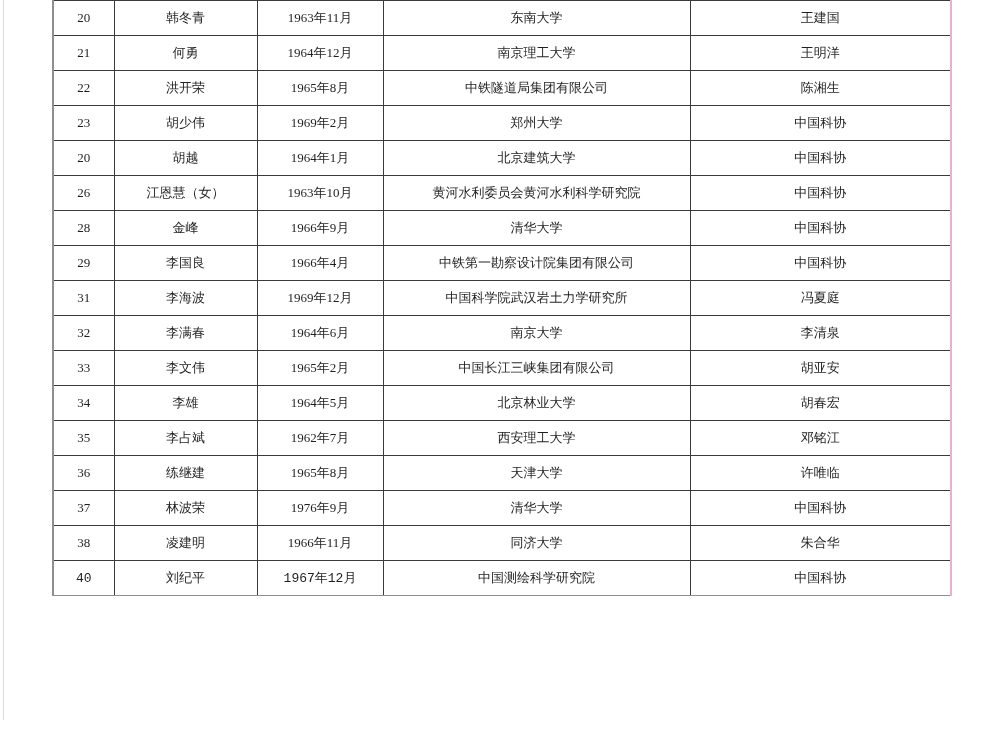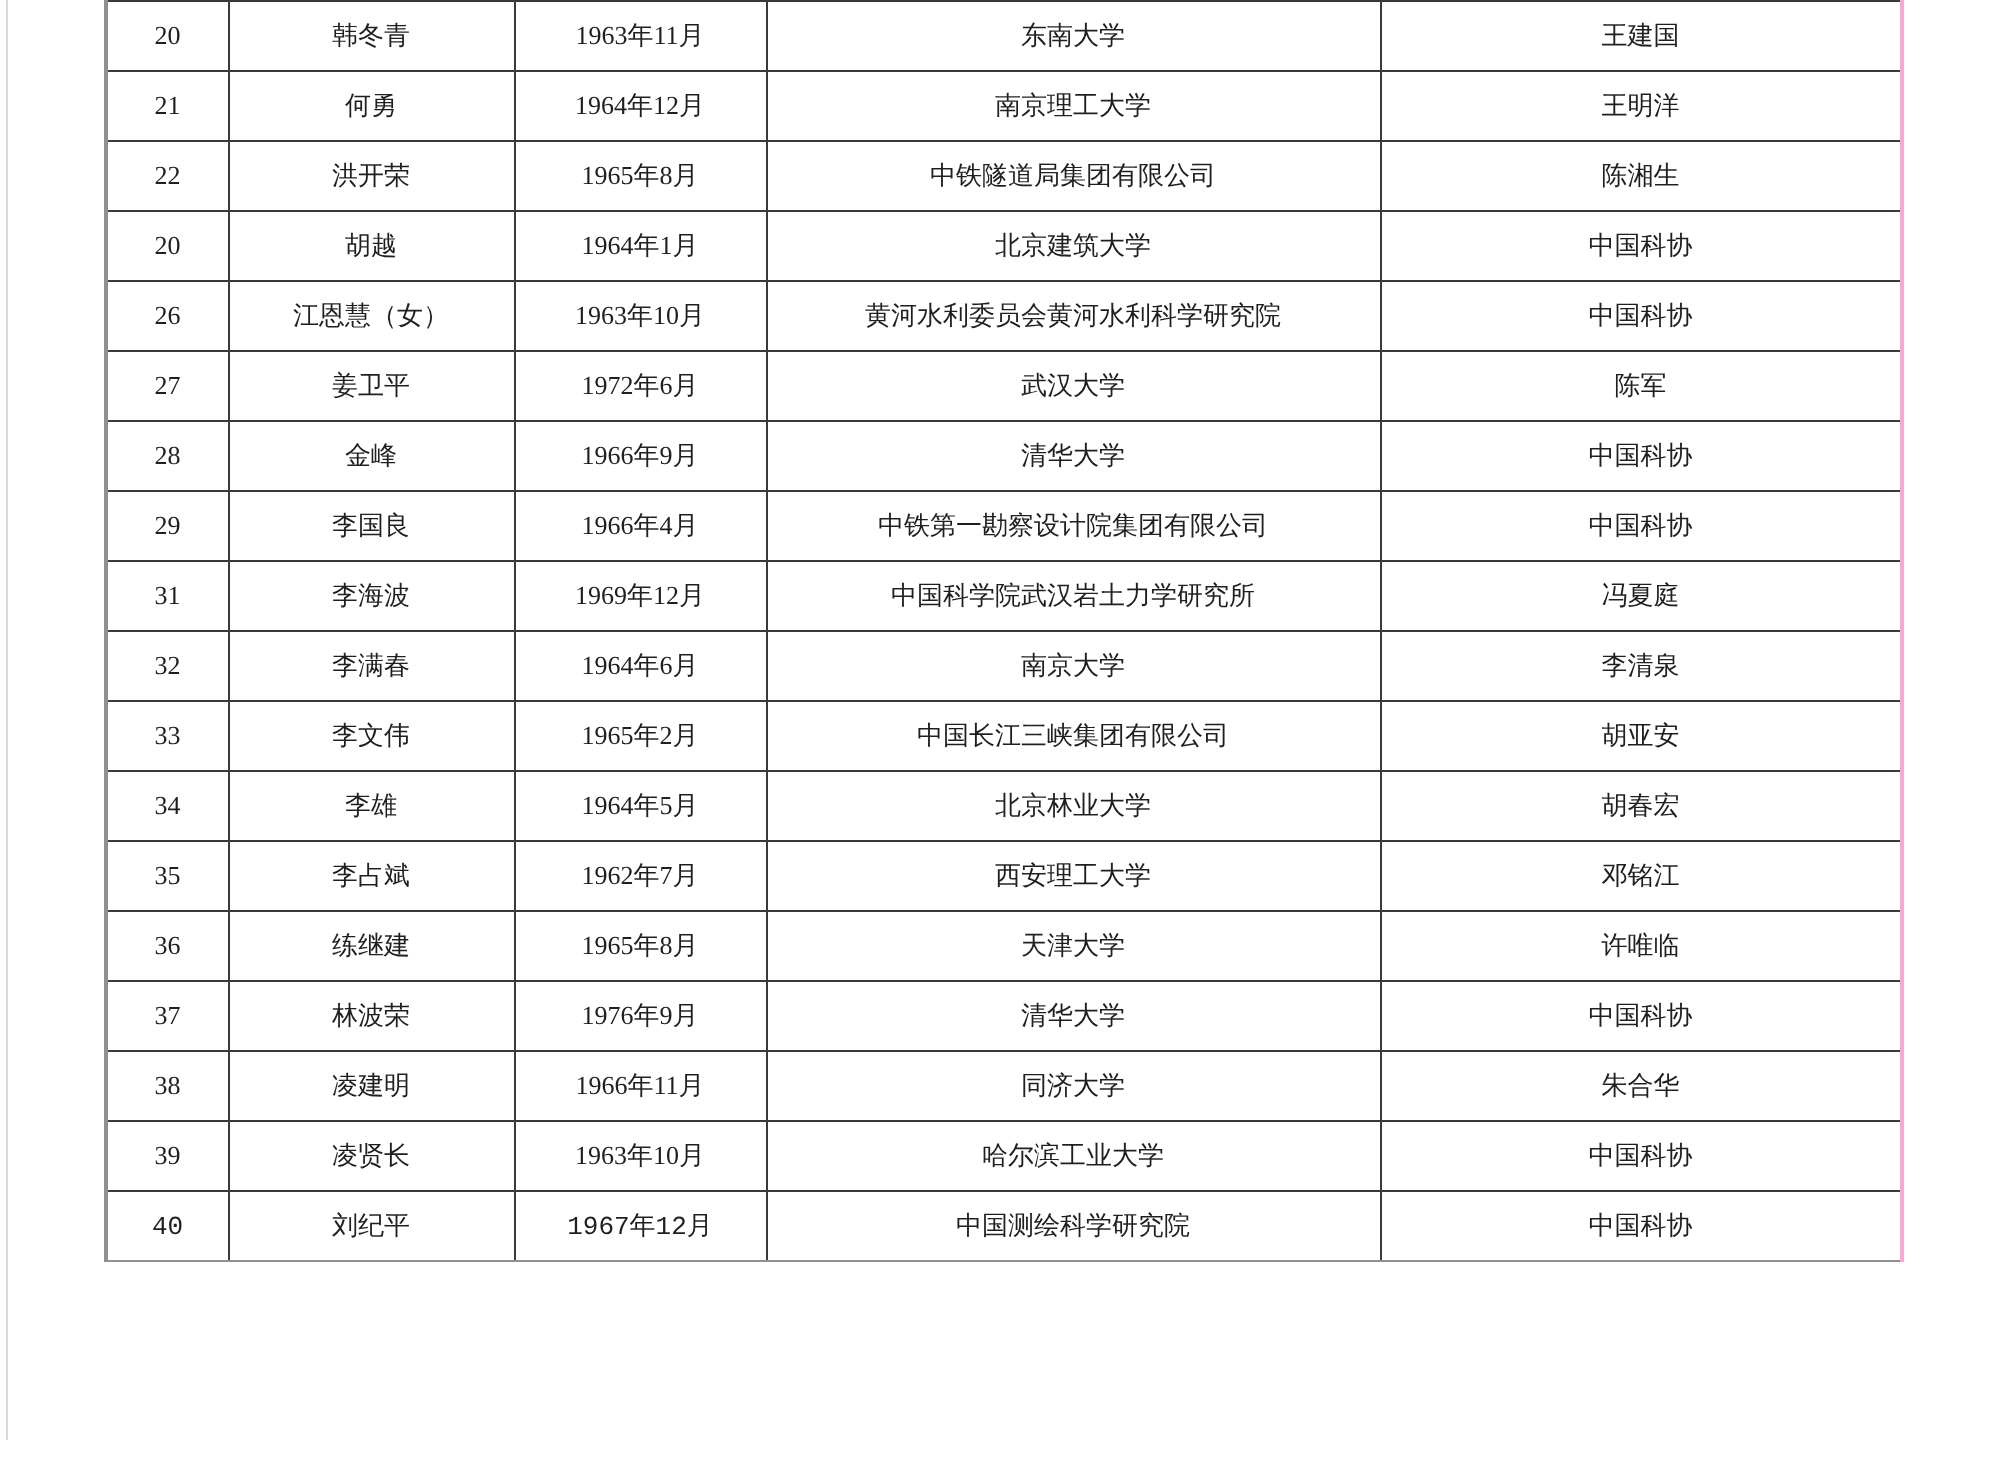--- a/index.html
+++ b/index.html
@@ -78,39 +78,39 @@
           <td class="last-col">王明洋</td>
         </tr>
         <tr>
           <td class="first-col">22</td>
           <td>洪开荣</td>
           <td>1965年8月</td>
           <td>中铁隧道局集团有限公司</td>
           <td class="last-col">陈湘生</td>
         </tr>
         <tr>
+          <td class="first-col">23</td>
+          <td>胡少伟</td>
+          <td>1969年2月</td>
+          <td>郑州大学</td>
+          <td class="last-col">中国科协</td>
+        </tr>
+        <tr>
           <td class="first-col">20</td>
           <td>胡越</td>
           <td>1964年1月</td>
           <td>北京建筑大学</td>
           <td class="last-col">中国科协</td>
         </tr>
         <tr>
           <td class="first-col">26</td>
           <td>江恩慧（女）</td>
           <td>1963年10月</td>
           <td>黄河水利委员会黄河水利科学研究院</td>
           <td class="last-col">中国科协</td>
-        </tr>
-        <tr>
-          <td class="first-col">27</td>
-          <td>姜卫平</td>
-          <td>1972年6月</td>
-          <td>武汉大学</td>
-          <td class="last-col">陈军</td>
         </tr>
         <tr>
           <td class="first-col">28</td>
           <td>金峰</td>
           <td>1966年9月</td>
           <td>清华大学</td>
           <td class="last-col">中国科协</td>
         </tr>
         <tr>
           <td class="first-col">29</td>
@@ -168,27 +168,20 @@
           <td>清华大学</td>
           <td class="last-col">中国科协</td>
         </tr>
         <tr>
           <td class="first-col">38</td>
           <td>凌建明</td>
           <td>1966年11月</td>
           <td>同济大学</td>
           <td class="last-col">朱合华</td>
         </tr>
-        <tr>
-          <td class="first-col">39</td>
-          <td>凌贤长</td>
-          <td>1963年10月</td>
-          <td>哈尔滨工业大学</td>
-          <td class="last-col">中国科协</td>
-        </tr>
         <tr class="last-row">
           <td class="first-col">40</td>
           <td>刘纪平</td>
           <td>1967年12月</td>
           <td>中国测绘科学研究院</td>
           <td class="last-col">中国科协</td>
         </tr>
       </tbody>
   </table>
 </div>

